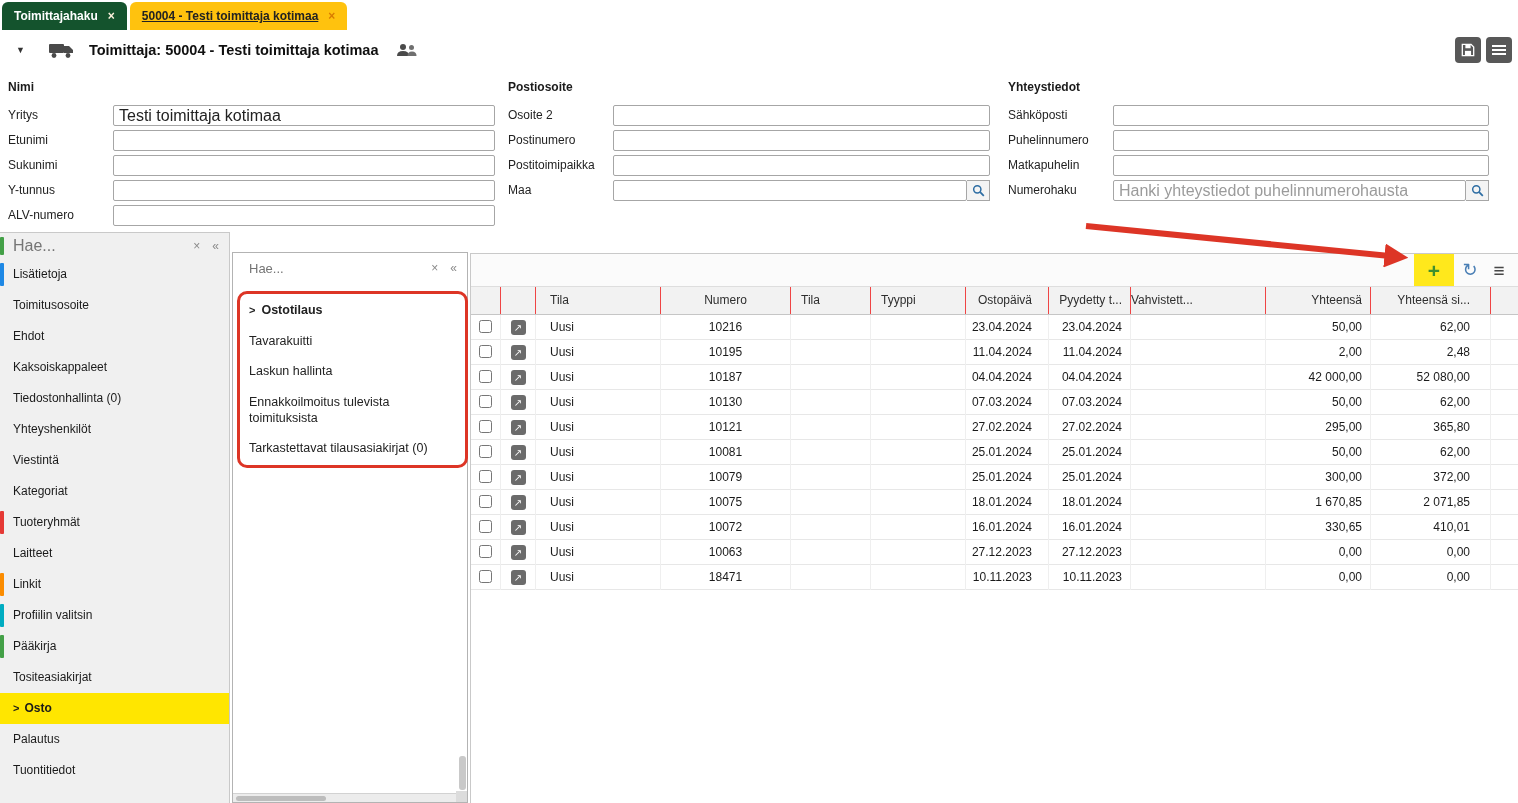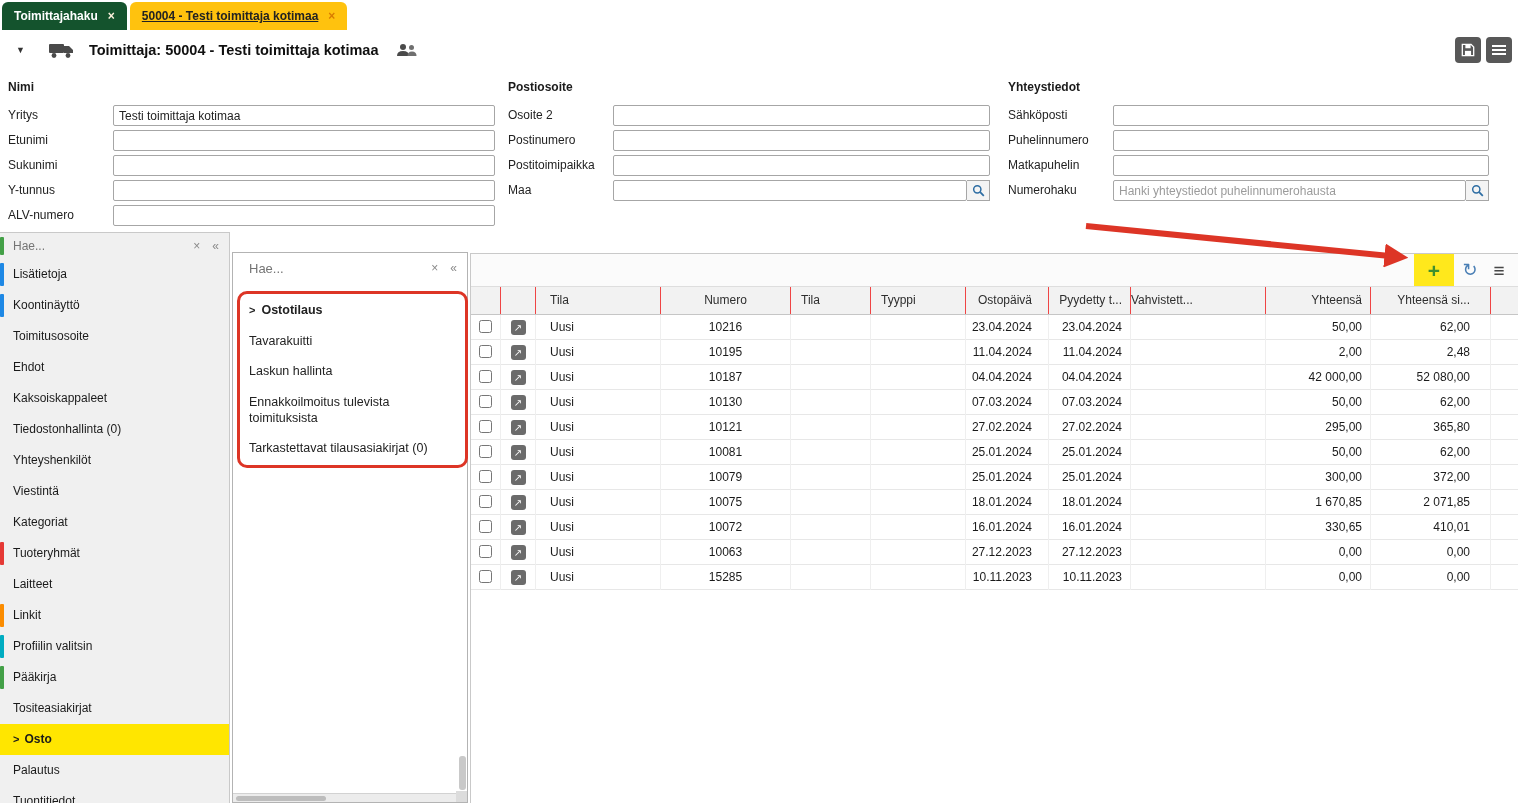--- a/index.html
+++ b/index.html
@@ -1,19 +1,19 @@
 <!DOCTYPE html>
 <html><head>
 <meta charset="utf-8">
 <style>
   *{box-sizing:border-box;margin:0;padding:0}
   html,body{width:1518px;height:803px;overflow:hidden}
   body{position:relative;font-family:"Liberation Sans",sans-serif;background:#fff;font-size:12px;color:#1a1a1a}
   button{font-family:inherit;border:none;background:transparent;cursor:pointer}
-  input{font-family:inherit;font-size:12px}
+  input{font-family:inherit;font-size:16px}
 
   
   .tabbar{height:30px;display:flex;align-items:flex-end;background:#fff;padding-left:2px}
   .tab{height:28px;display:flex;align-items:center;gap:10px;padding:0 12px;border-radius:6px 6px 0 0;margin-right:3px;font-weight:bold;font-size:12px;cursor:pointer}
   .tab-orange{background:#14532d;color:#fff}
   .tab-orange .tab-close{color:#fff3df}
   .tab-yellow{background:#ffc20e;color:#222}
   .tab-yellow .tab-label{text-decoration:underline}
   .tab-yellow .tab-close{color:#d97b00}
   .tab-close{font-size:12px;font-weight:bold;cursor:pointer}
@@ -243,24 +243,20 @@
       <span class="ps-icons">
         <span>×</span>
         <span>«</span>
       </span>
     </div>
     <div class="side-item">
       <span class="bar-ind" style="background:#1e88e5"></span>
       <span>Lisätietoja</span>
     </div>
     <div class="side-item">
-      <span class="bar-ind" style="background:#1e88e5"></span>
-      <span>Koontinäyttö</span>
-    </div>
-    <div class="side-item">
       <span>Toimitusosoite</span>
     </div>
     <div class="side-item">
       <span>Ehdot</span>
     </div>
     <div class="side-item">
       <span>Kaksoiskappaleet</span>
     </div>
     <div class="side-item">
       <span>Tiedostonhallinta (0)</span>
@@ -516,21 +512,21 @@
           <div class="cell c-vahv"></div>
           <div class="cell c-sum">0,00</div>
           <div class="cell c-sum2">0,00</div>
           <div class="cell c-fill"></div>
         </div>
 
         <div class="grid-row">
           <div class="cell c-check"><input type="checkbox" class="row-check" style=""></div>
           <div class="cell c-open"><span class="open-btn">↗</span></div>
           <div class="cell c-tila">Uusi</div>
-          <div class="cell c-num">15285</div>
+          <div class="cell c-num">18471</div>
           <div class="cell c-tila2"></div>
           <div class="cell c-tyyppi"></div>
           <div class="cell c-date1">10.11.2023</div>
           <div class="cell c-date2">10.11.2023</div>
           <div class="cell c-vahv"></div>
           <div class="cell c-sum">0,00</div>
           <div class="cell c-sum2">0,00</div>
           <div class="cell c-fill"></div>
         </div>
       </div>

